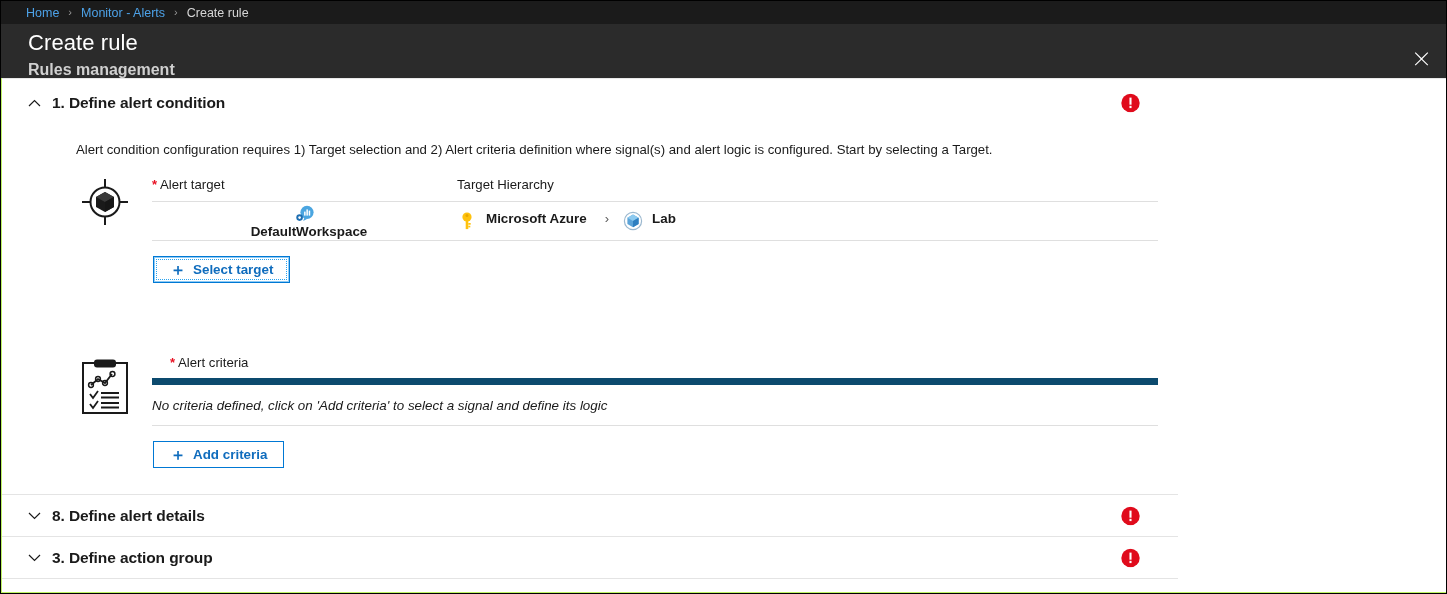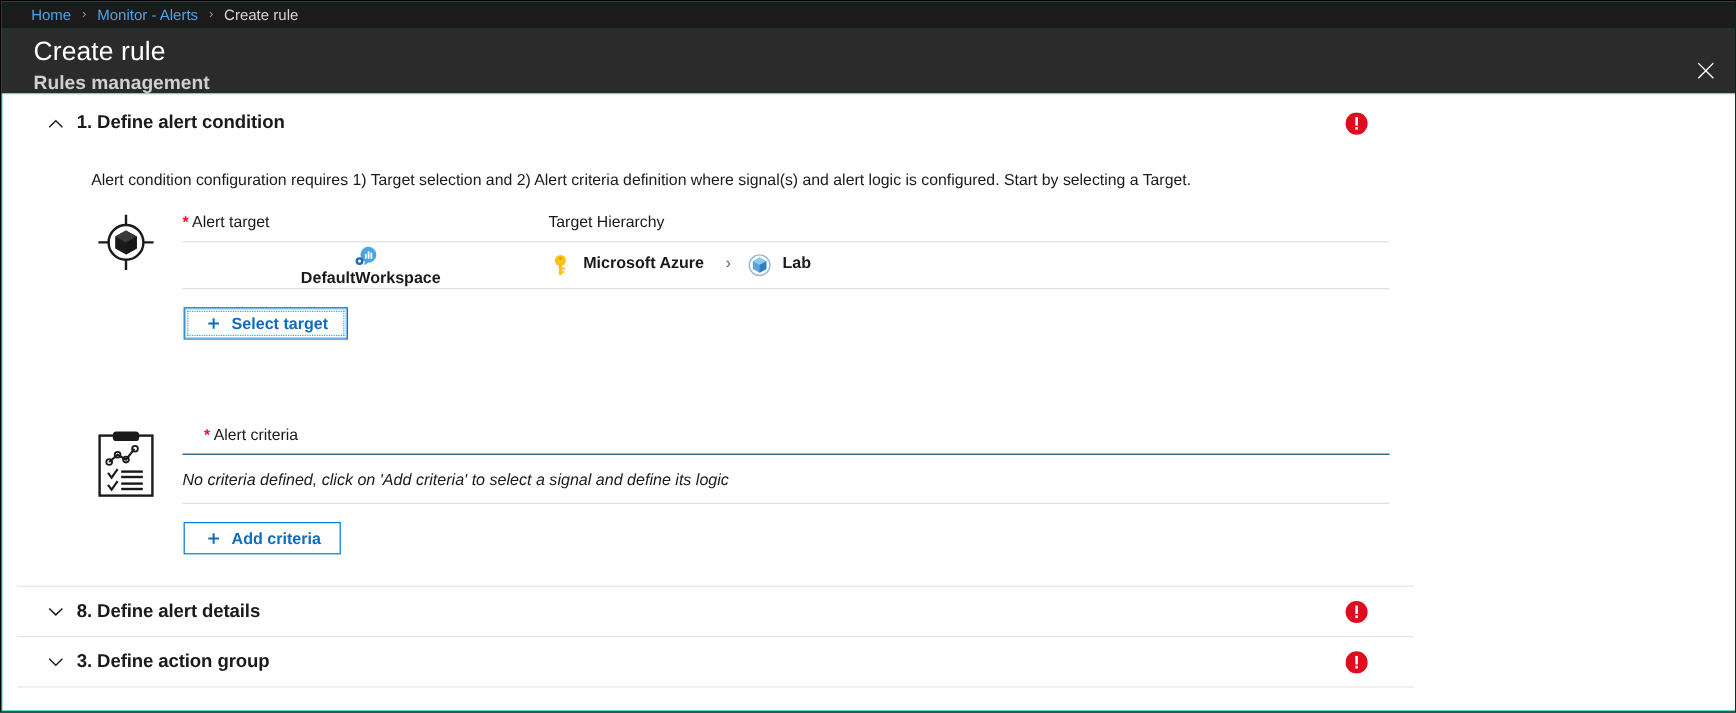--- a/index.html
+++ b/index.html
@@ -10,21 +10,21 @@
   body {
     font-family: "Liberation Sans", sans-serif;
     -webkit-font-smoothing: antialiased;
   }
   .screen {
     position: relative;
     width: 1447px;
     height: 594px;
     box-sizing: border-box;
     border: 1px solid #000000;
-    background: #14b8a6;
+    background: #bef264;
     overflow: hidden;
   }
 
   
   .breadcrumb-bar {
     height: 23px;
     background: #1b1b1b;
     display: flex;
     align-items: center;
     padding-left: 25px;
@@ -98,21 +98,20 @@
 
   
   .section-head {
     position: relative;
     display: flex;
     align-items: center;
     height: 41px;
     padding-left: 22px;
     border-bottom: 1px solid #e4e4e4;
     cursor: pointer;
-    margin-left: 12px;
   }
   .section-head.first {
     height: 48px;
     border-bottom: none;
   }
   .chev {
     width: 20px;
     display: flex;
     align-items: center;
     justify-content: center;
@@ -246,21 +245,21 @@
     outline-offset: -4px;
     box-shadow: 0 0 0 1px #8ecbf5 inset;
   }
 
   
   .criteria-empty {
     max-width: 1006px;
     height: 40px;
     display: flex;
     align-items: center;
-    border-top: 1px solid #0c4a6e;
+    border-top: 7px solid #0c4a6e;
     border-bottom: 1px solid #dfdfdf;
     font-style: italic;
     font-size: 13.4px;
     color: #1a1a1a;
   }
   .criteria-head {
     max-width: 1006px;
     padding-bottom: 8px;
     margin-left: 18px;
   }

